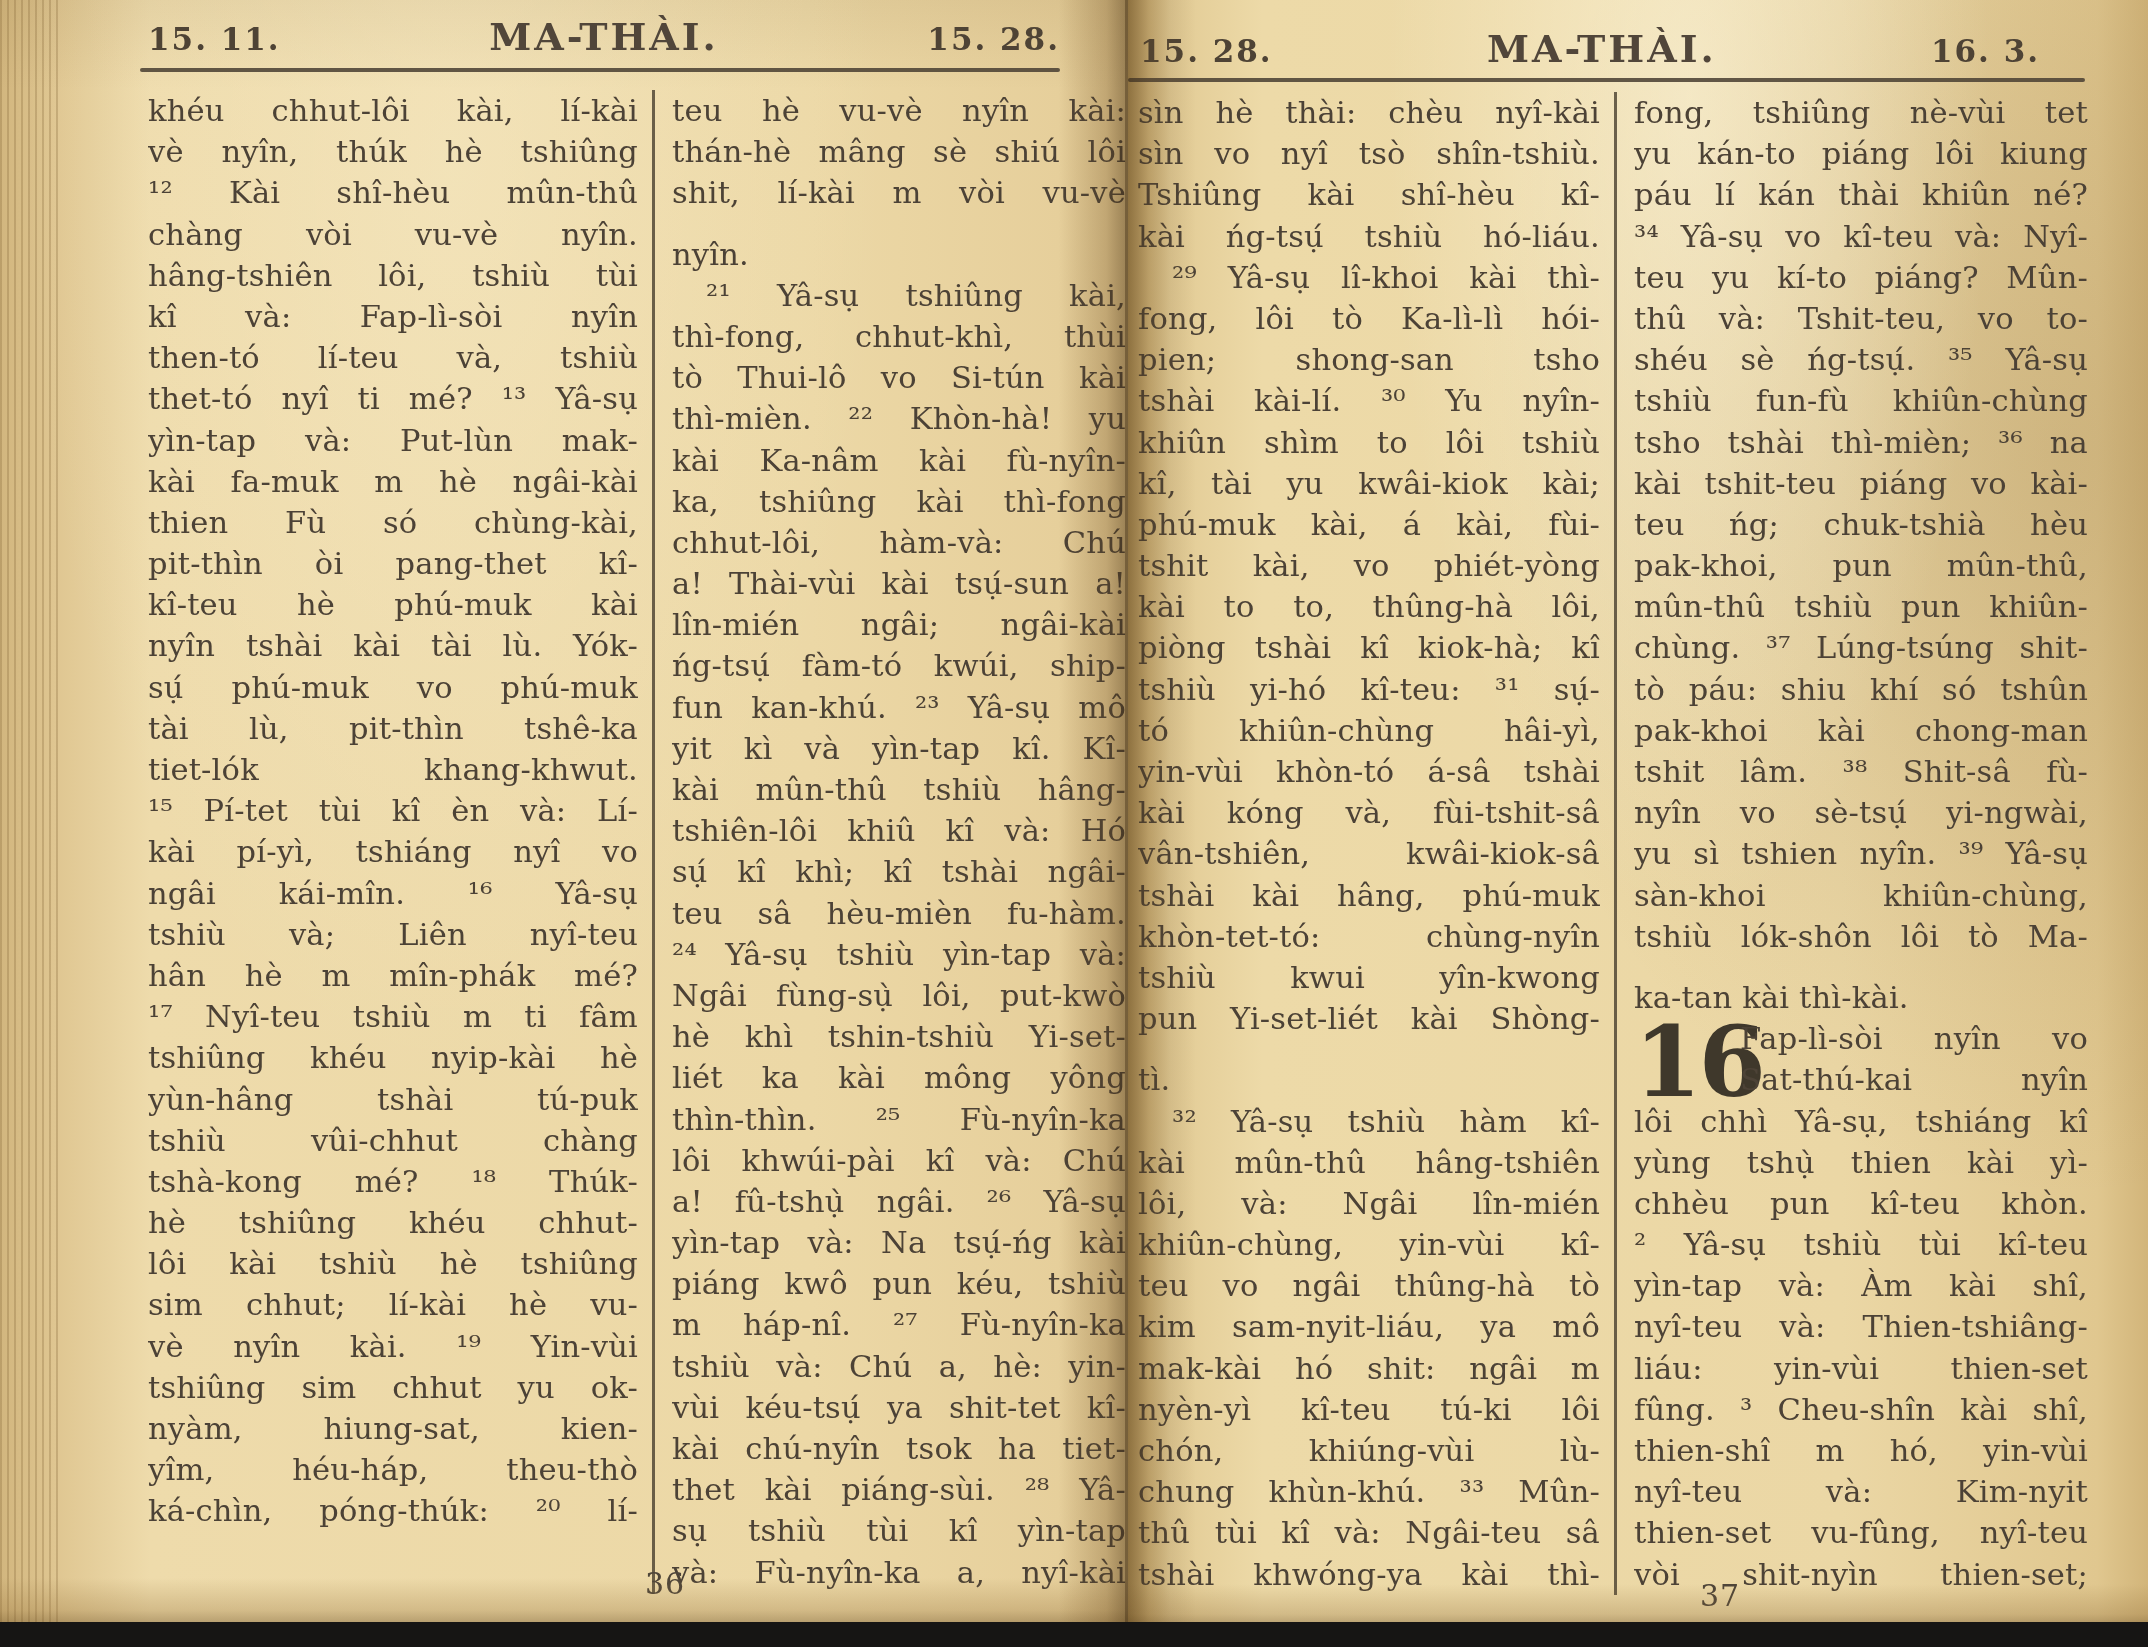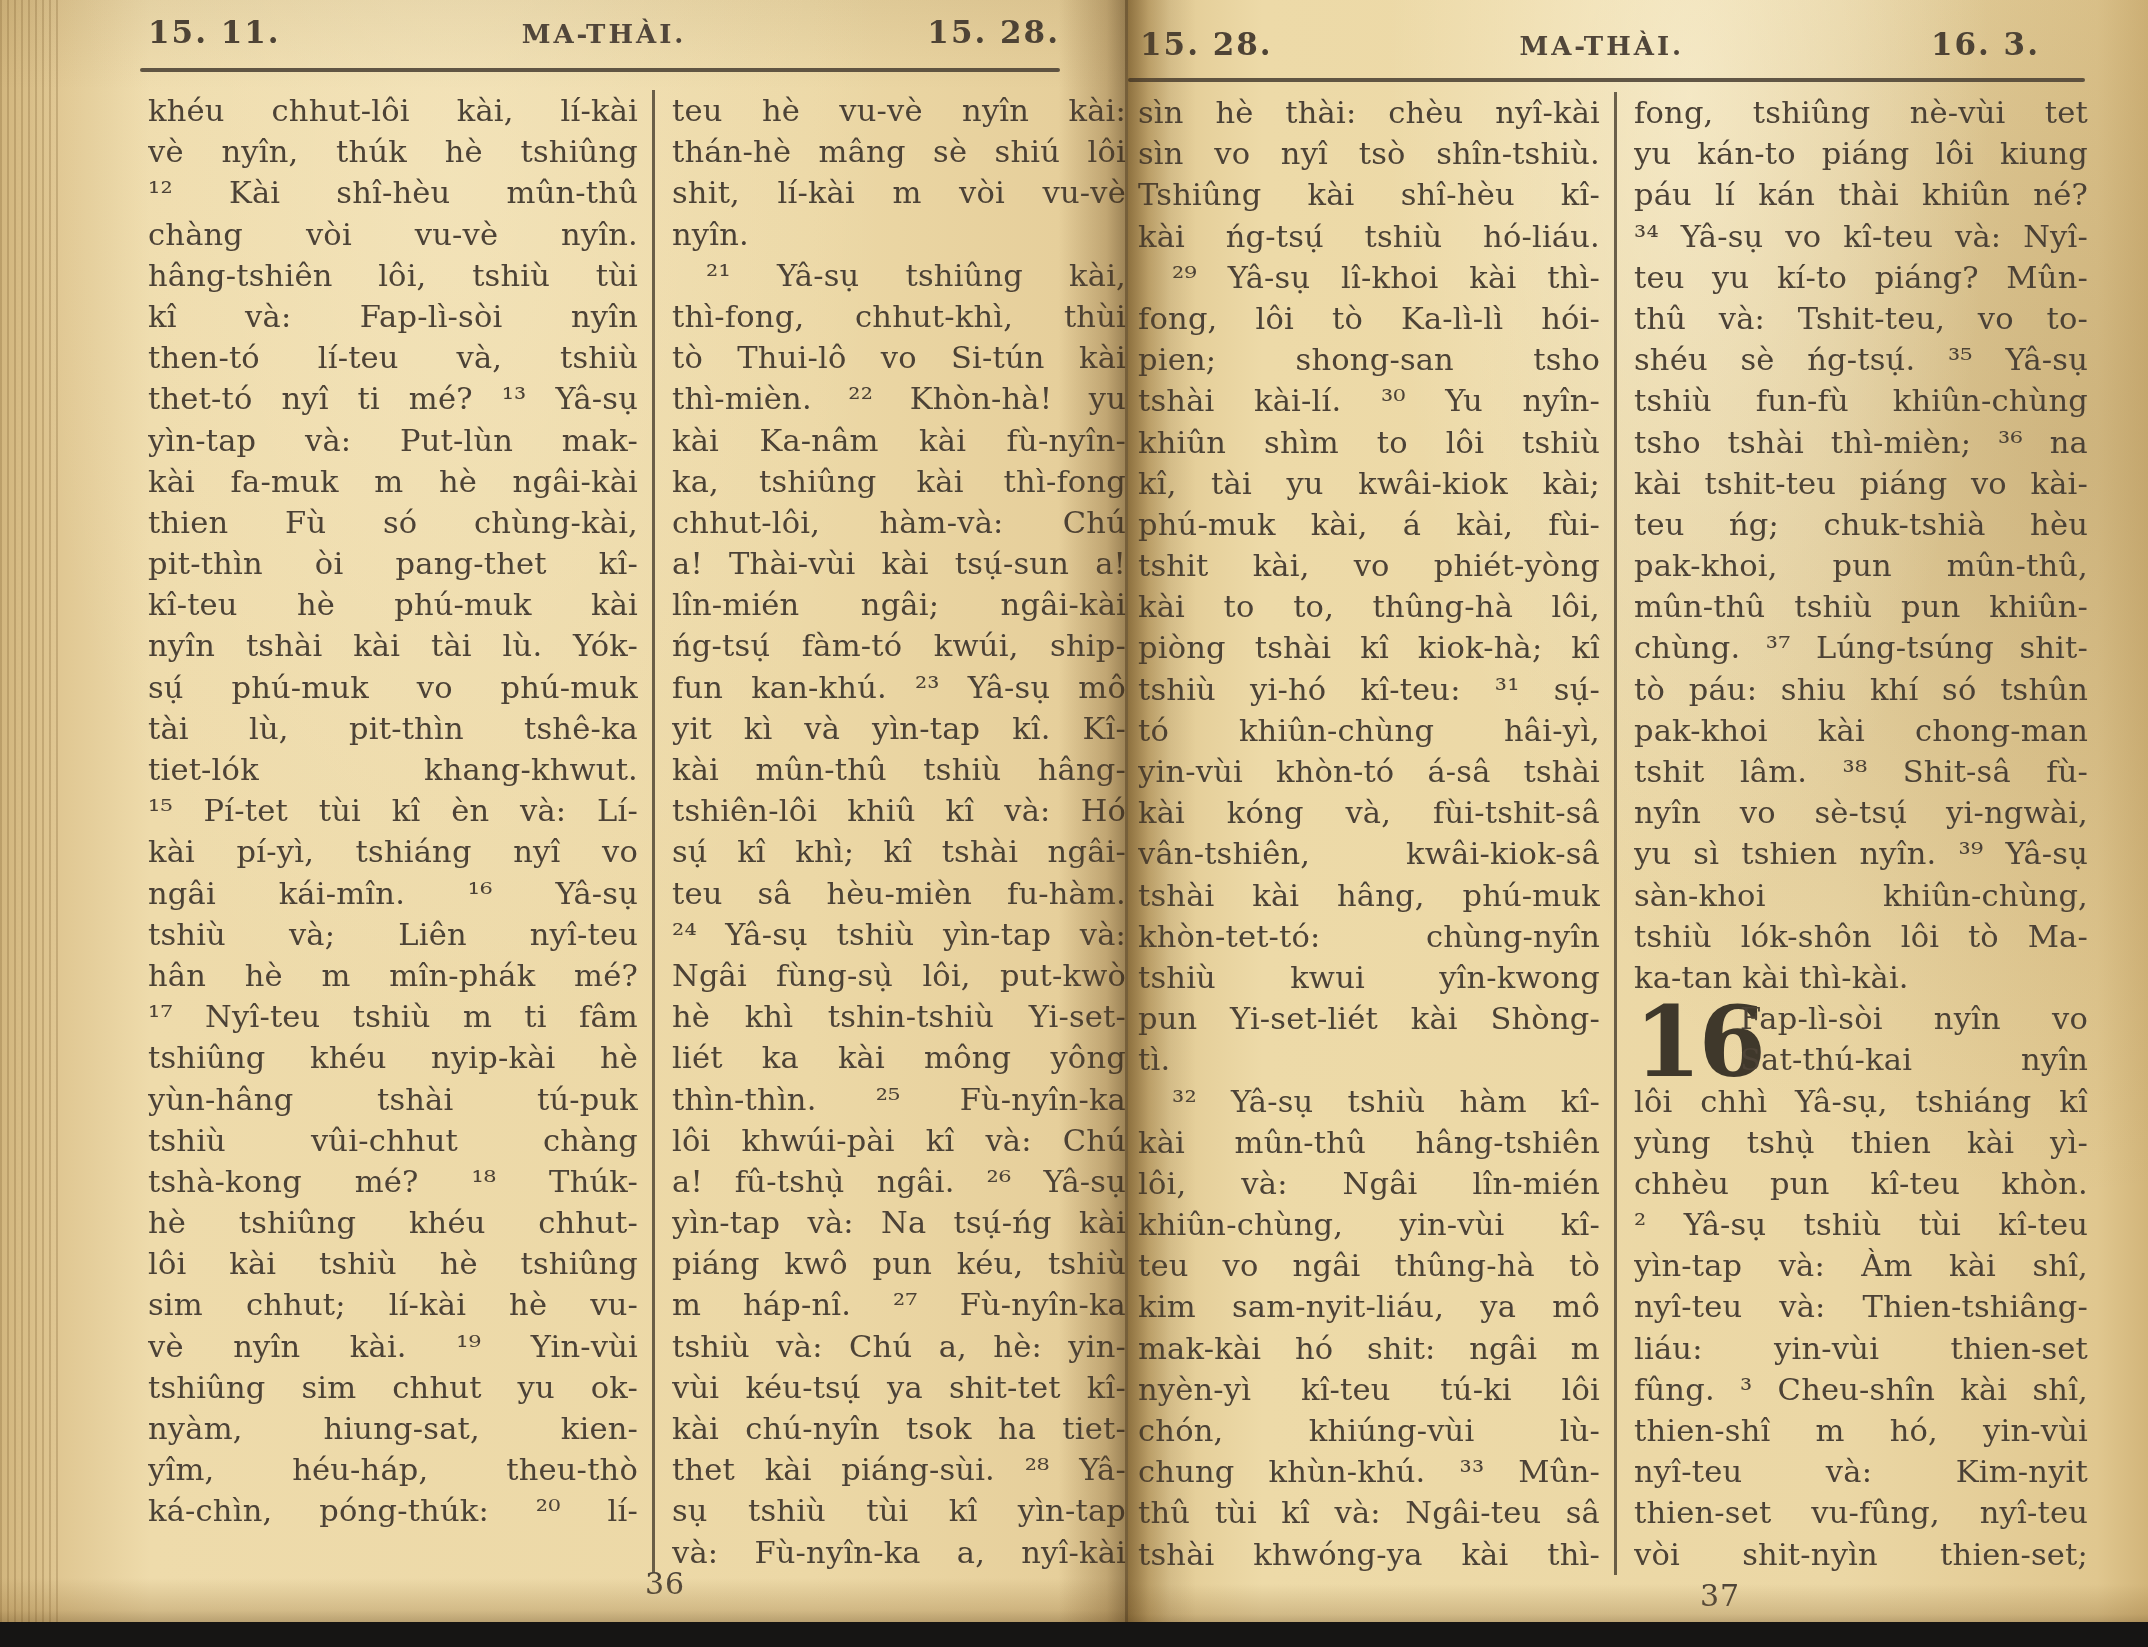--- a/index.html
+++ b/index.html
@@ -44,26 +44,26 @@
   .scan-strip{
     position:absolute;left:0;bottom:0;width:2148px;height:25px;
     background:linear-gradient(180deg,#32302c 0,#17514 0,#1b1a18 40%,#0e0e0d 100%);
     background-color:#161514;
   }
   .running-head{
     position:absolute;display:flex;justify-content:space-between;align-items:baseline;
     color:#4e4335;
   }
   .running-head .num{font-size:31px;font-weight:bold;letter-spacing:2px;color:#4e4335;}
-  .running-head .title{font-size:26px;font-weight:bold;letter-spacing:3px;color:#51463a;}
+  .running-head .title{font-size:38px;font-weight:bold;letter-spacing:3px;color:#51463a;}
   .head-rule{position:absolute;height:4px;background:#4c4234;border-radius:3px;opacity:.88;}
   .cols{position:absolute;display:flex;align-items:flex-start;}
   .col{color:#4c4236;font-size:30.5px;line-height:41.2px;letter-spacing:.2px;}
   .line{height:41.2px;text-align:justify;text-align-last:justify;overflow:hidden;}
-  .line.flush{text-align-last:left;}
+  .line.flush{text-align-last:left;margin-top:20px;}
   .line.indent{text-indent:34px;}
   .divider{width:3px;align-self:stretch;background:rgba(73,62,46,.8);margin-left:14px;margin-right:17px;}
   .chapter{display:flex;height:82.4px;}
   .chapter-num{
     width:106px;flex:0 0 106px;font-size:97px;line-height:88px;font-weight:bold;
     color:#3f382b;letter-spacing:-3px;text-align:right;
   }
   .chapter-lines{flex:1;}
   .page-num{position:absolute;font-size:30px;color:#4e4539;letter-spacing:1px;}
 </style>

